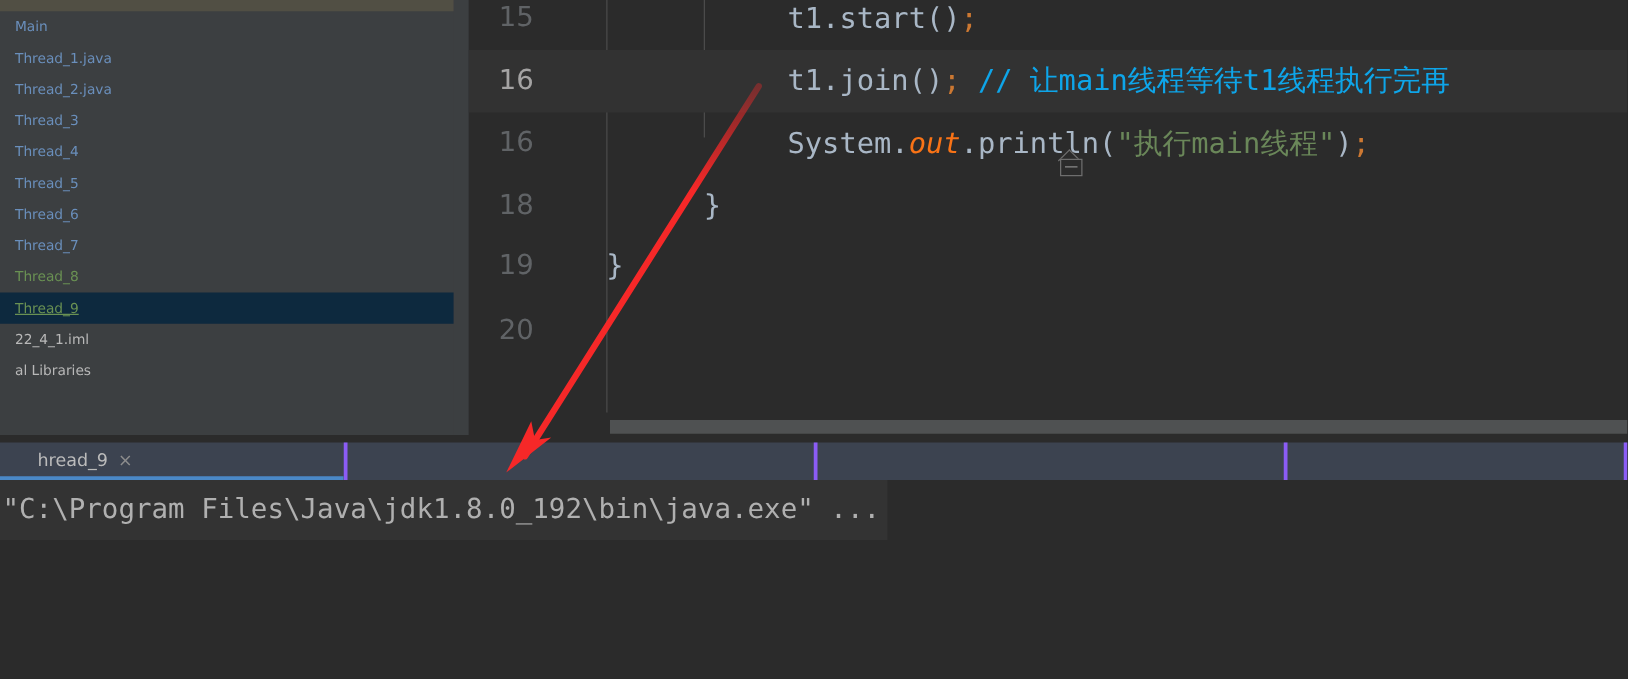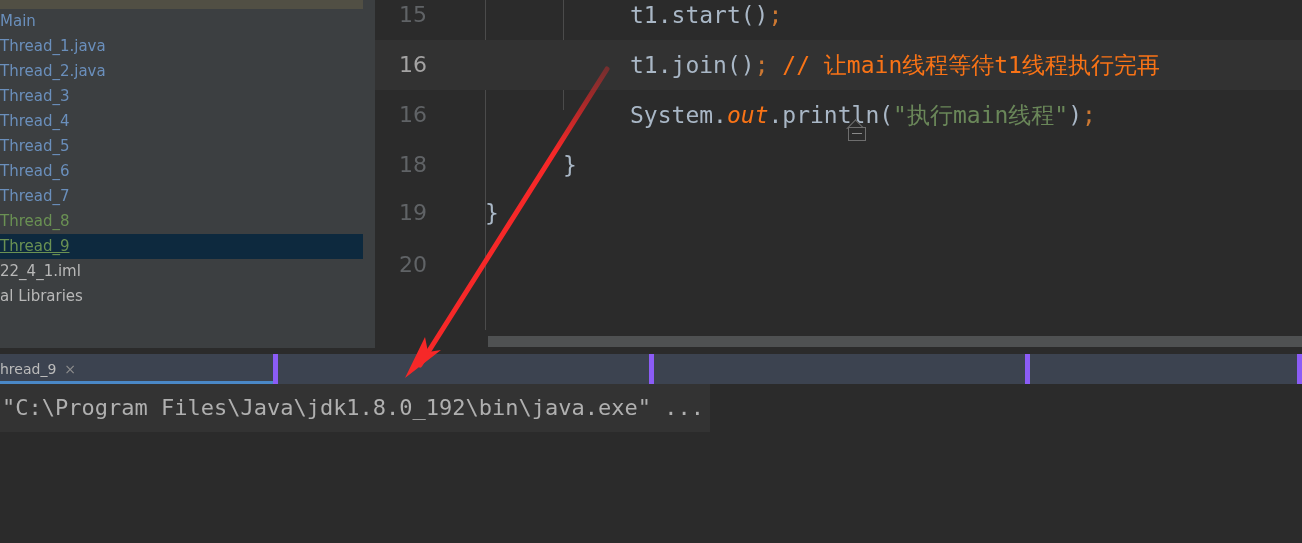--- a/index.html
+++ b/index.html
@@ -42,23 +42,23 @@
   }
   #sidebar-list {
     position: absolute;
     left: 0; top: 9px;
     width: 363px;
     height: 339px;
   }
   .tree-row {
     height: 25px;
     line-height: 25px;
-    font-size: 15px;
+    font-size: 11px;
     color: #6a8fbc;
-    padding-left: 0px;
+    padding-left: 12px;
     white-space: nowrap;
     overflow: hidden;
   }
   .tree-row.green  { color: #6a9153; }
   .tree-row.plain  { color: #b8b8b8; }
   .tree-row.sel {
     background: #0d293e;
     text-decoration: underline;
   }
   #sidebar-scrollbar-track {
@@ -118,21 +118,21 @@
     left: 108px;
     font-size: 23px;
     line-height: 50px;
     color: #a9b7c6;
     white-space: pre;
   }
   .code-text.ind0 { left: 110px; }
   .code-text.ind1 { left: 188px; }
   .code-text.ind2 { left: 255px; }
   .tok-punc   { color: #cc7832; }
-  .tok-comment{ color: #f97316; }
+  .tok-comment{ color: #0ea5e9; }
   .tok-field  { color: #f97316; font-style: italic; }
   .tok-string { color: #6a8759; }
 
   
   .indent-guide {
     position: absolute;
     width: 1px;
     background: #4b4b4b;
   }
   
@@ -191,23 +191,24 @@
     display: flex;
   }
   .console-tab {
     position: relative;
     height: 30px;
     line-height: 30px;
     font-size: 14px;
     color: #bbbbbb;
     font-family: "DejaVu Sans", sans-serif;
     box-sizing: border-box;
-    border-right: 5px solid #8b5cf6;
+    border-right: 3px solid #8b5cf6;
     white-space: nowrap;
     overflow: hidden;
+    padding-left: 30px;
   }
   .console-tab.active { }
   .console-tab .tab-underline {
     position: absolute;
     left: 0; bottom: 0;
     width: 100%;
     height: 3px;
     background: #4a88c7;
   }
   .tab-close {

